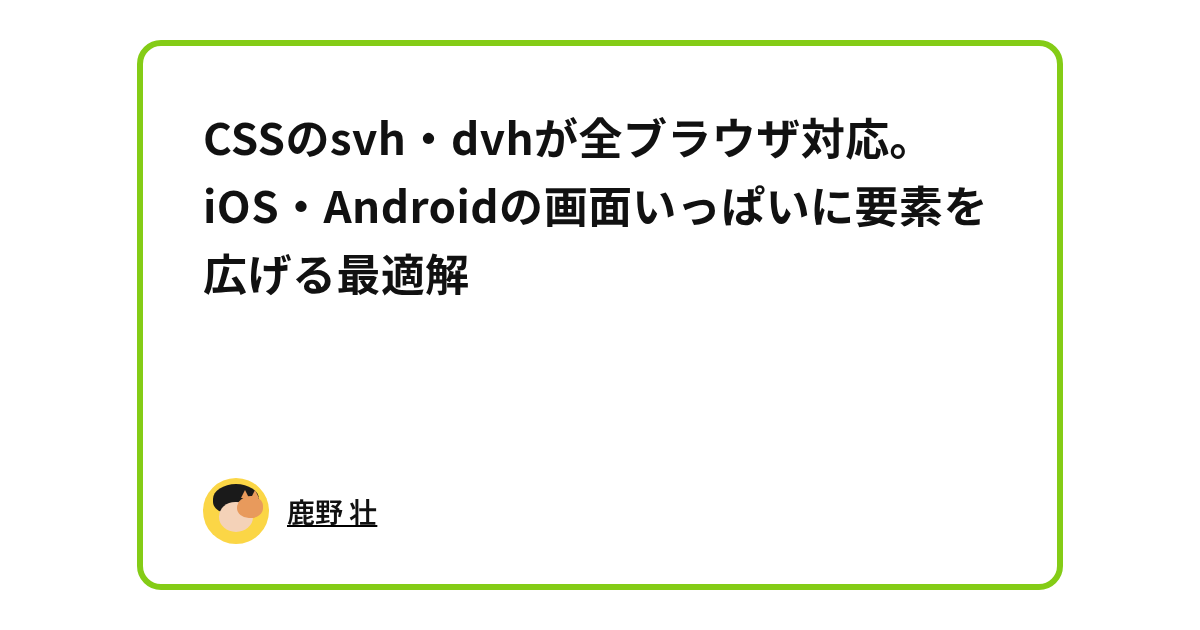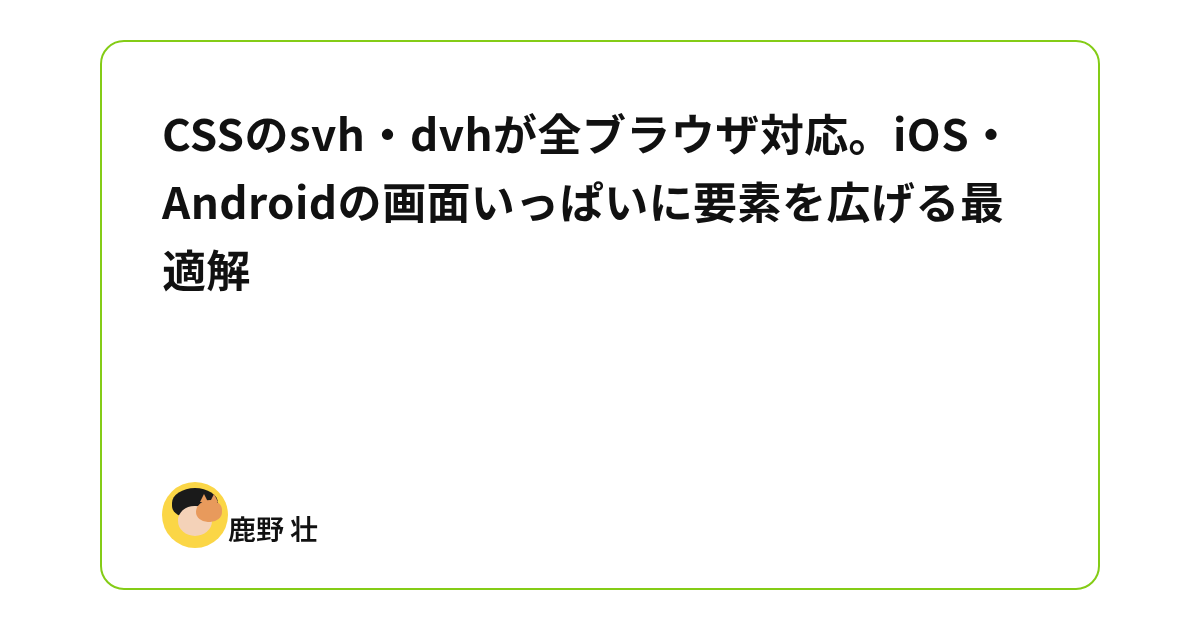--- a/index.html
+++ b/index.html
@@ -10,44 +10,46 @@
     body {
       width: 1200px;
       height: 630px;
       background: #ffffff;
       font-family: -apple-system, BlinkMacSystemFont, "Segoe UI", "Hiragino Sans", "Hiragino Kaku Gothic ProN", "Noto Sans JP", sans-serif;
       display: flex;
       align-items: center;
       justify-content: center;
     }
     .card {
-      width: 1000px;
+      width: 926px;
       height: 550px;
-      border: 2px solid #84cc16;
+      border: 6px solid #84cc16;
       border-radius: 24px;
       padding: 56px 60px 40px 60px;
       display: flex;
       flex-direction: column;
       justify-content: space-between;
     }
     .title {
       font-size: 44px;
       font-weight: 700;
       color: #111111;
       line-height: 1.55;
       letter-spacing: 0.01em;
     }
     .footer {
       display: flex;
       align-items: center;
       justify-content: space-between;
     }
     .author {
       display: flex;
-      align-items: flex-end;
+      align-items: center;
+      gap: 18px;
+      text-decoration: underline;
     }
     .avatar {
       width: 66px;
       height: 66px;
       border-radius: 50%;
       background: #fbd646;
       position: relative;
       overflow: hidden;
       flex-shrink: 0;
     }

